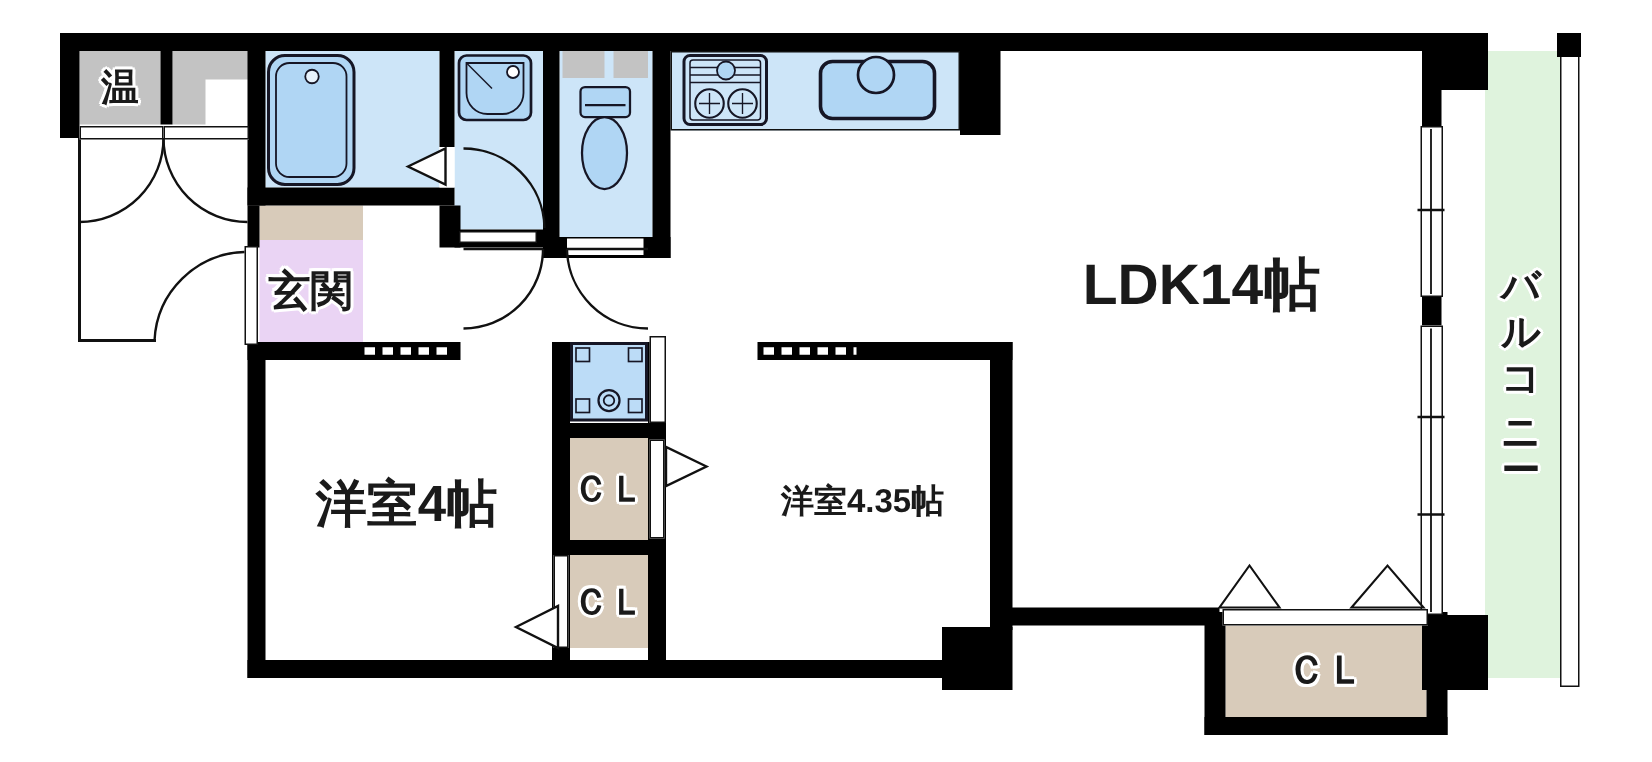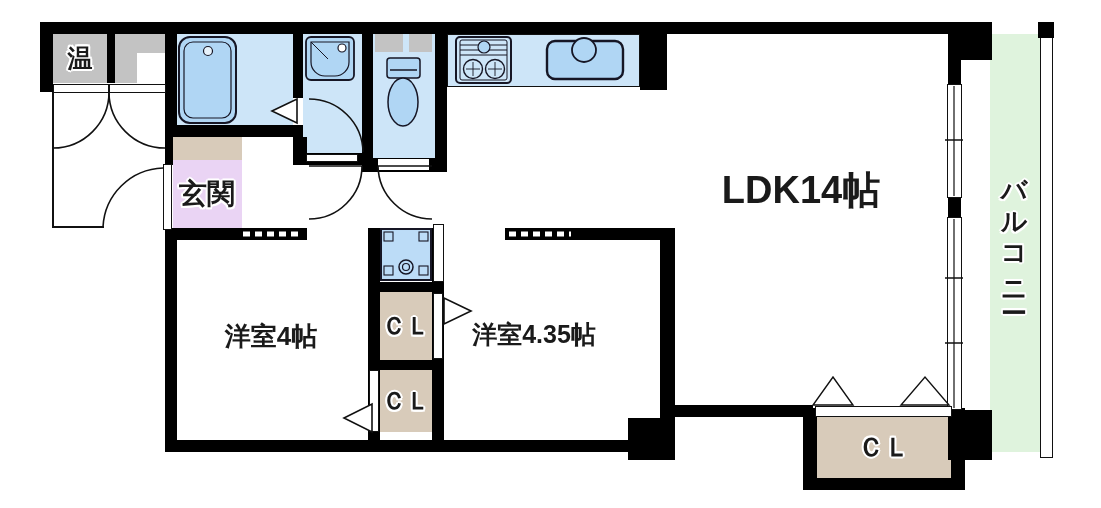--- a/index.html
+++ b/index.html
@@ -164,21 +164,21 @@
       <circle cx="406" cy="267" r="7" stroke-width="1.5"></circle>
       <circle cx="406" cy="267" r="3.5" stroke-width="1.2"></circle>
     </g>
   </svg>
 
   
   <div class="grp">
     <div class="lbl" style="left:80px;top:58px;font-size:25px;">温</div>
     <div class="lbl" style="left:207px;top:194px;font-size:28px;">玄関</div>
     <div class="lbl" style="left:801px;top:190px;font-size:38px;">LDK14帖</div>
-    <div class="lbl" style="left:271px;top:336px;font-size:26px;">洋室4帖</div>
-    <div class="lbl" style="left:534px;top:334px;font-size:25px;">洋室4.35帖</div>
+    <div class="lbl" style="left:271px;top:336px;font-size:34px;">洋室4帖</div>
+    <div class="lbl" style="left:575px;top:334px;font-size:22px;">洋室4.35帖</div>
     <div class="lbl" style="left:406px;top:326px;font-size:24px;">ＣＬ</div>
     <div class="lbl" style="left:406px;top:401px;font-size:24px;">ＣＬ</div>
     <div class="lbl" style="left:884px;top:447px;font-size:26px;">ＣＬ</div>
     <div class="lbl vert" style="left:1015px;top:232px;font-size:26px;">バルコニー</div>
   </div>
 
 </div>
 
 </body></html>

